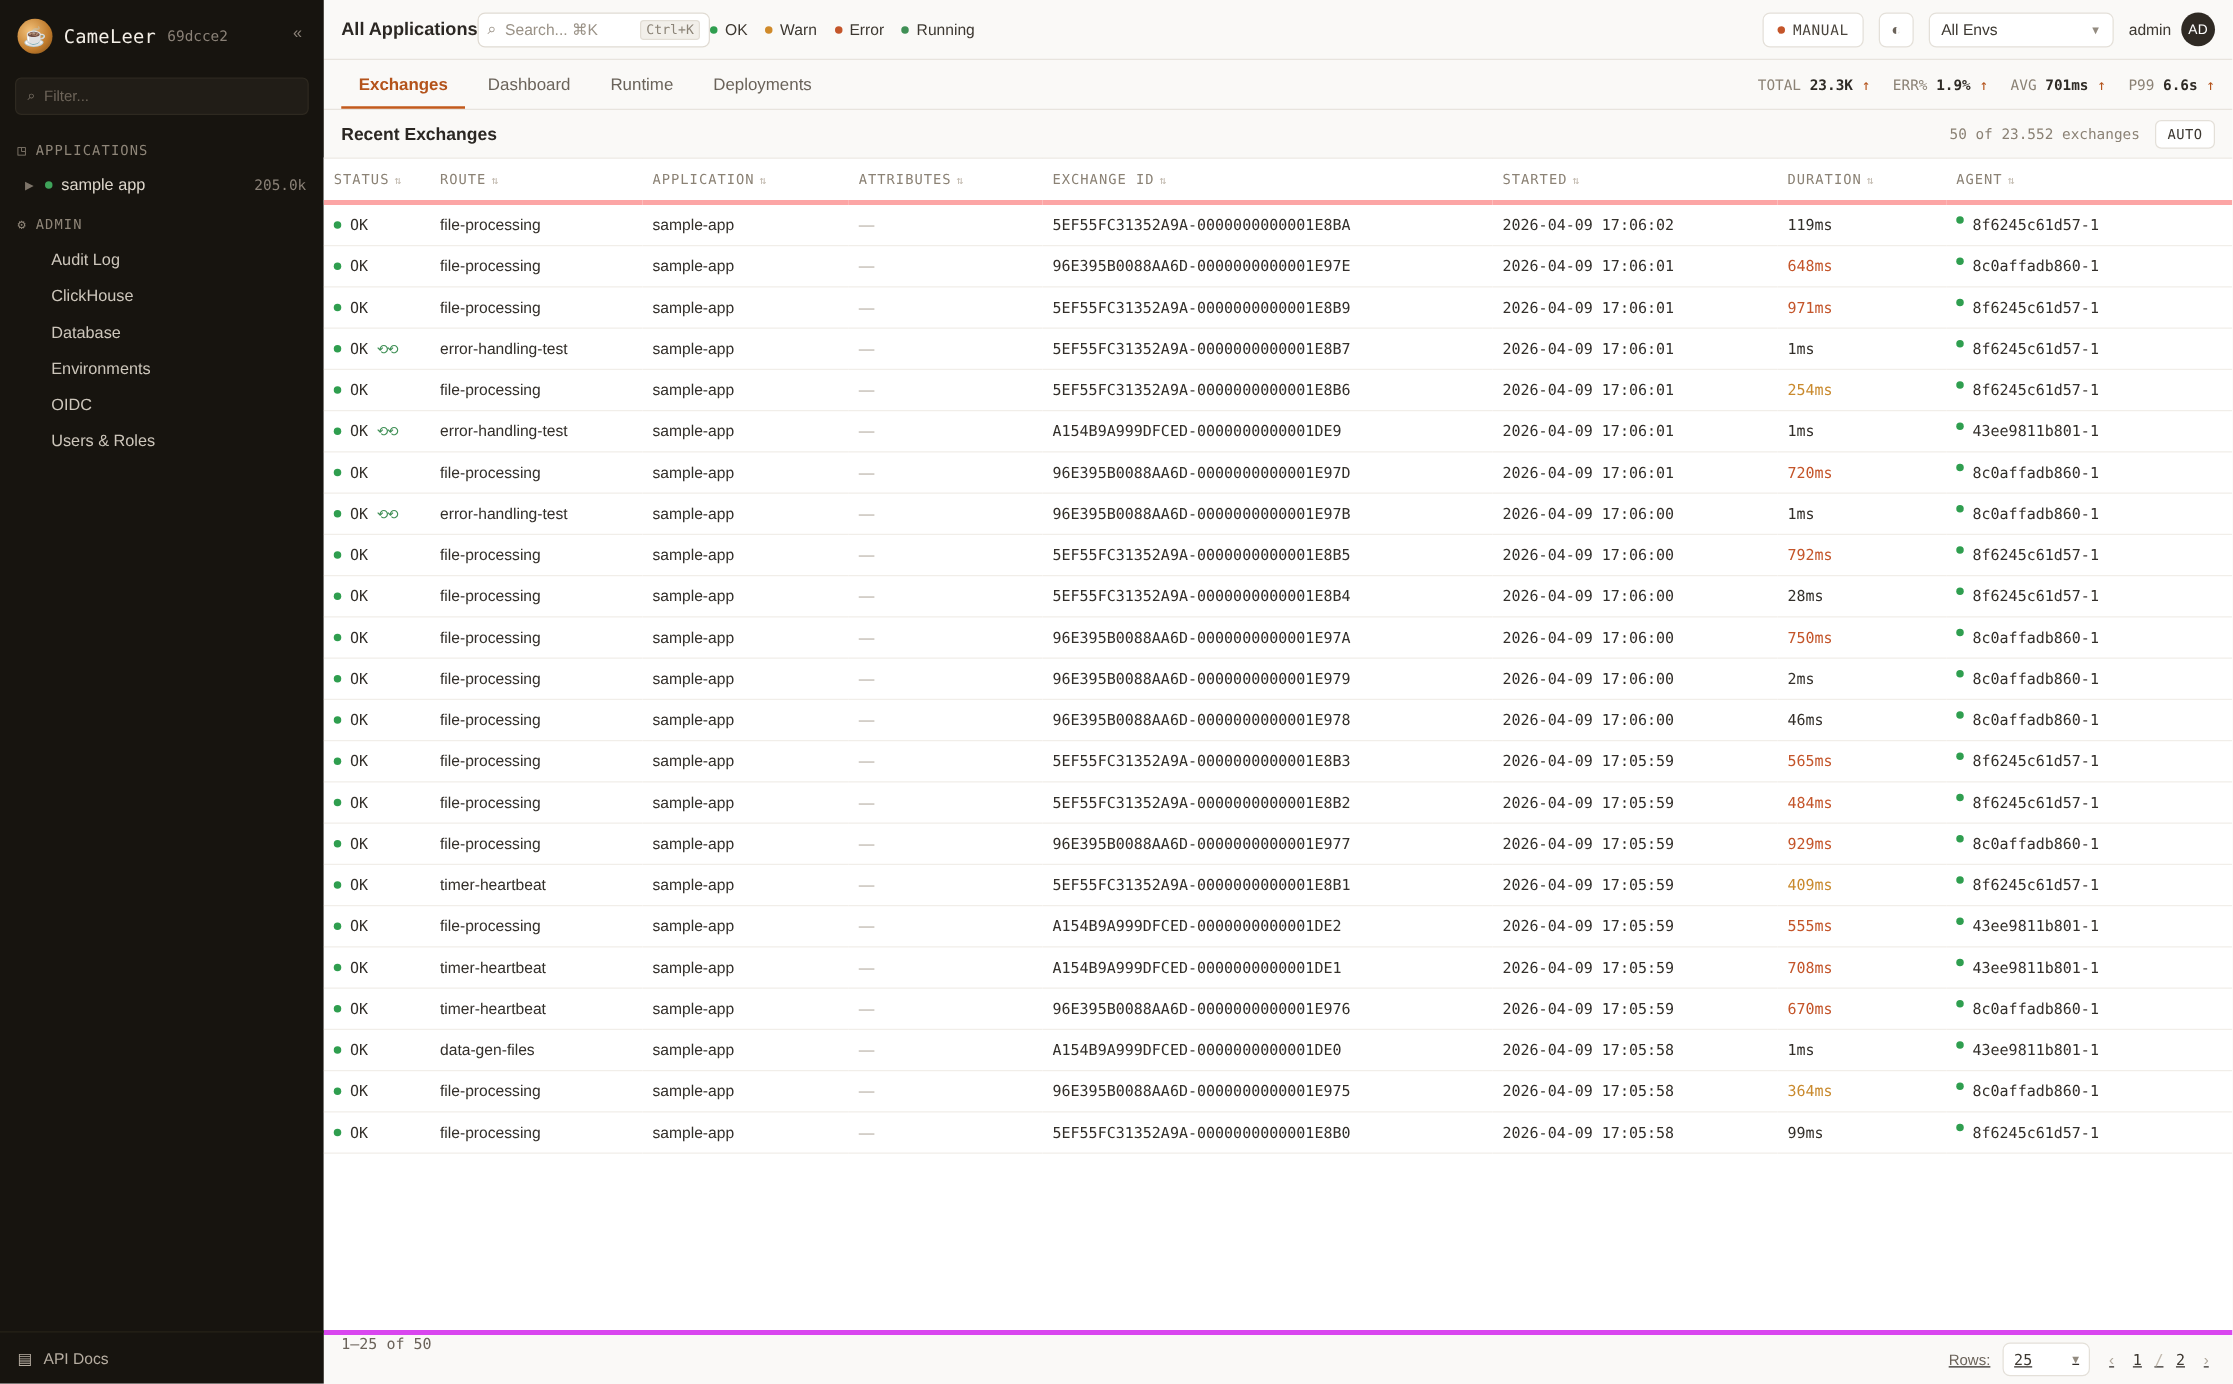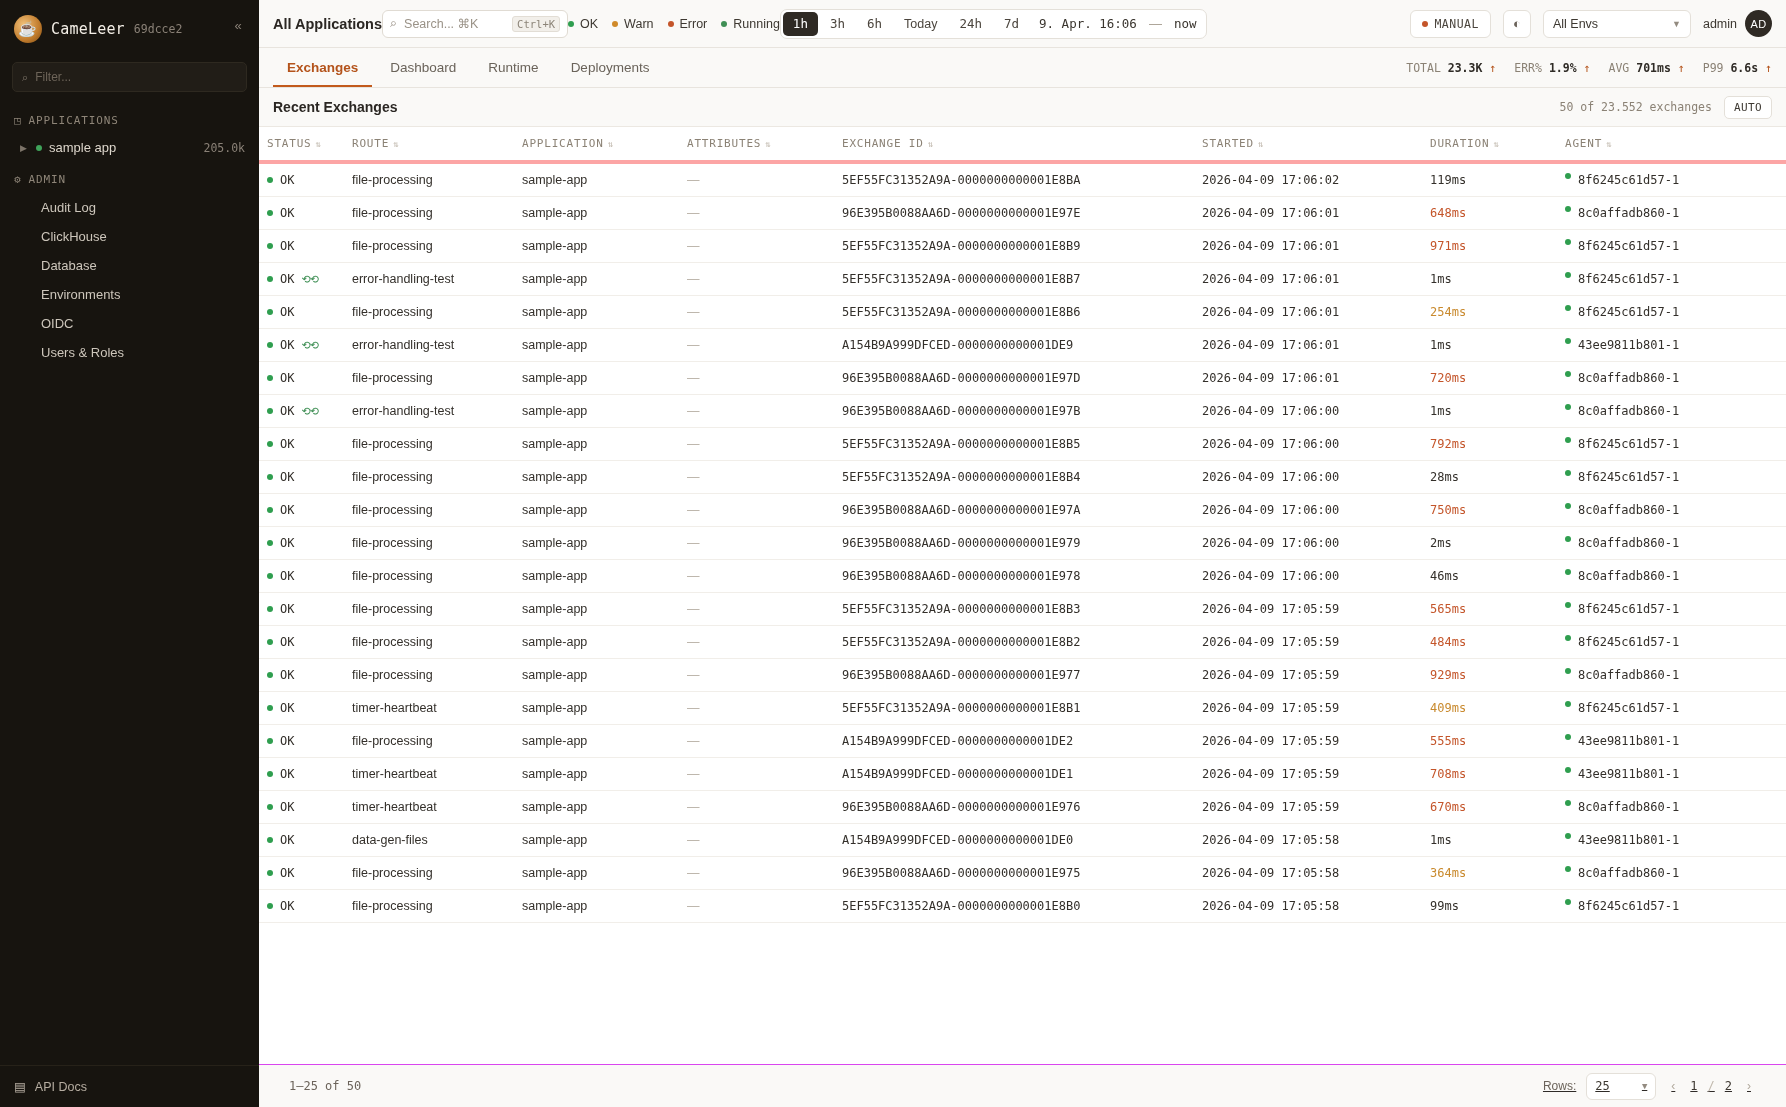--- a/index.html
+++ b/index.html
@@ -204,22 +204,22 @@
   .retry { color: #3f8f55; font-size: 11px; letter-spacing: -1px; }
   .dur-mid  { color: #c98a2e; }
   .dur-slow { color: #c4552a; }
   .dur-n    { color: #332f2a; }
   .agent { display: flex; gap: 7px; font-family: "DejaVu Sans Mono", monospace; font-size: 12px; }
   .agent .d { width: 6px; height: 6px; border-radius: 50%; background: #2f9e4f; flex: 0 0 6px; }
   .em { color: #b5ada2; }
 
   
   .footer {
-    height: 43px; border-top: 1px solid #d946ef; background: #faf9f7;
-    display: flex; align-items: center; padding: 0 30px; flex: 0 0 43px;
+    height: 43px; border-top: 4px solid #d946ef; background: #faf9f7;
+    display: flex; padding: 0 14px; flex: 0 0 43px;
   }
   .footer .left { font-family: "DejaVu Sans Mono", monospace; font-size: 12px; color: #6b635a; }
   .footer .right { margin-left: auto; display: flex; align-items: center; gap: 10px; text-decoration: underline; }
   .rows-label { font-size: 12px; color: #6b635a; }
   .rows-sel {
     width: 70px; height: 27px; border: 1px solid #e4e0d9; background: #fff; border-radius: 6px;
     display: flex; align-items: center; padding: 0 8px; font-size: 12px; color: #3d3831;
     font-family: "DejaVu Sans Mono", monospace; cursor: pointer;
   }
   .rows-sel .cv { margin-left: auto; color: #938b80; font-size: 9px; }
@@ -300,31 +300,20 @@
         <div class="chip">
           <span class="d" style="background:#c4552a"></span>
           <span>Error</span>
         </div>
         <div class="chip">
           <span class="d" style="background:#3f8f55"></span>
           <span>Running</span>
         </div>
       </div>
 
-      <div class="ranges">
-        <div class="range active">1h</div>
-        <div class="range">3h</div>
-        <div class="range">6h</div>
-        <div class="range txt">Today</div>
-        <div class="range">24h</div>
-        <div class="range">7d</div>
-        <div class="timefield">9. Apr. 16:06</div>
-        <div class="dash">—</div>
-        <div class="timefield">now</div>
-      </div>
 
       <div class="top-right">
         <div class="manual">
           <span class="d" style="width:6px;height:6px;border-radius:50%;background:#c4552a;display:inline-block"></span>
           <span>MANUAL</span>
         </div>
         <div class="icon-btn">◐</div>
         <div class="envsel">
           <span>All Envs</span>
           <span class="cv">▼</span>

